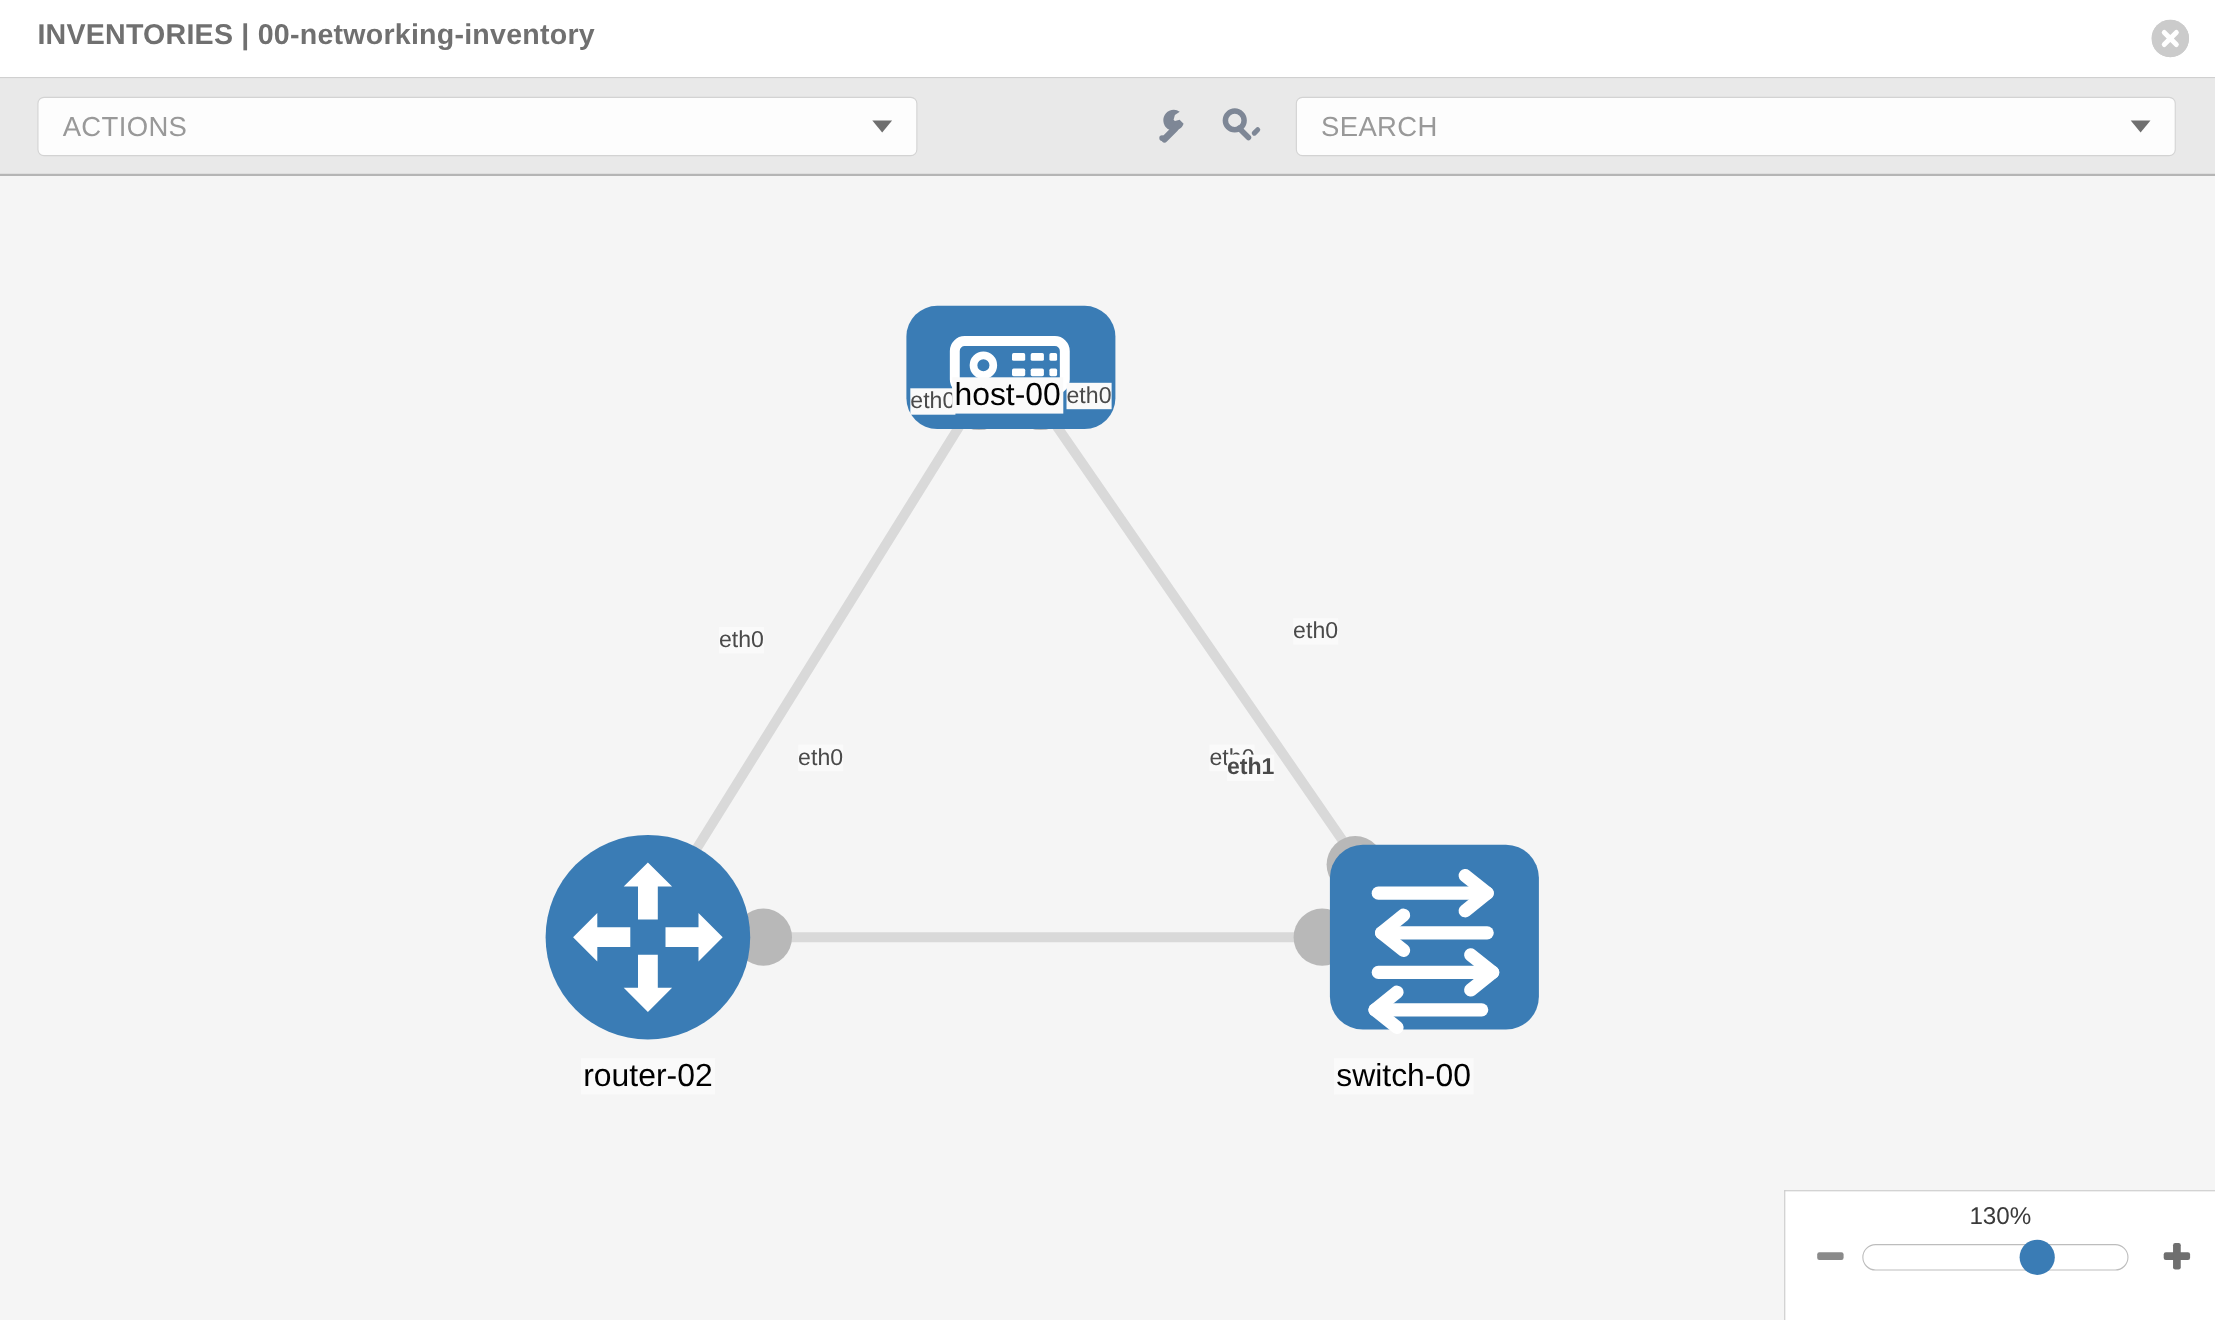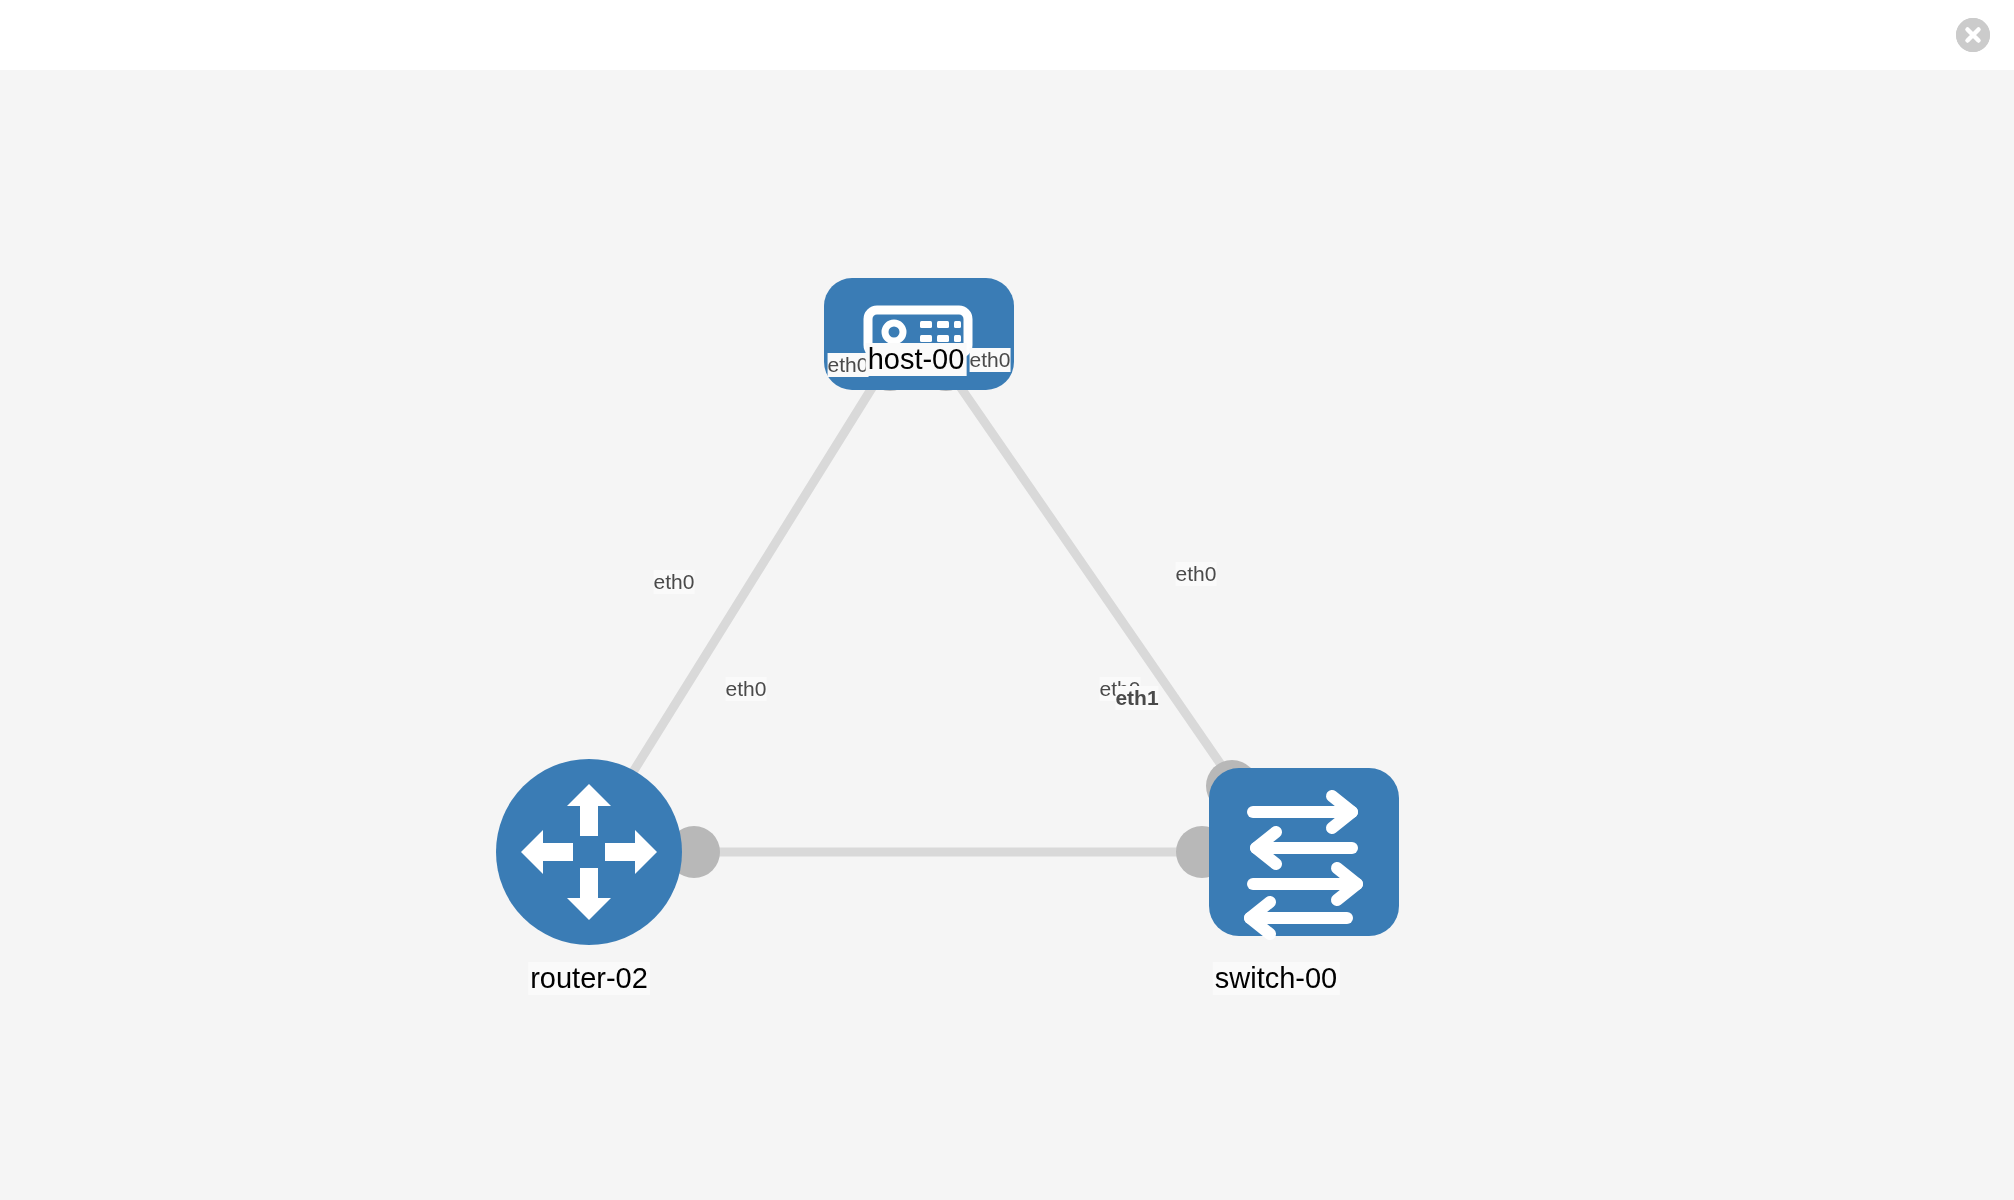--- a/index.html
+++ b/index.html
@@ -160,28 +160,57 @@
     transform: translateX(-50%);
     cursor: grab;
   }
 </style>
 </head>
 <body>
 
 <div id="app">
 
   <div class="header">
+    <div class="header-title">INVENTORIES | 00-networking-inventory</div>
     <div class="close-btn">
       <svg width="34" height="34" viewBox="0 0 34 34" aria-hidden="true">
         <circle cx="17" cy="17" r="17" fill="#cbcbcb"></circle>
         <path d="M11.5 11.5 L22.5 22.5 M22.5 11.5 L11.5 22.5" stroke="#ffffff" stroke-width="4.5" stroke-linecap="round"></path>
       </svg>
     </div>
   </div>
 
+  <div class="toolbar">
+
+    <div class="actions-select">
+      <span class="label">ACTIONS</span>
+      <span class="caret"></span>
+    </div>
+
+    <div class="tool-icon wrench">
+      <svg width="40" height="40" viewBox="0 0 40 40" aria-hidden="true">
+        <path d="M29.5 7.5 a9.5 9.5 0 1 0 3.5 11 l-3.6 -3.6 -4.3 1.2 -1.2 -1.2 1.2 -4.3 z" fill="#7e8796" transform="translate(-3,-1)"></path>
+        <rect x="7.5" y="23.5" width="20" height="6.2" rx="3.1" fill="#7e8796" transform="rotate(-45 17.5 26.6)"></rect>
+        <circle cx="10.5" cy="30.5" r="2.6" fill="#7e8796"></circle>
+      </svg>
+    </div>
+
+    <div class="tool-icon key">
+      <svg width="40" height="40" viewBox="0 0 40 40" aria-hidden="true">
+        <circle cx="14.5" cy="14.5" r="8.5" fill="none" stroke="#7e8796" stroke-width="5"></circle>
+        <rect x="18.5" y="18" width="17" height="5" rx="2.5" fill="#7e8796" transform="rotate(45 18.5 18)"></rect>
+        <rect x="29" y="26" width="9" height="4.6" rx="2.3" fill="#7e8796" transform="rotate(-45 29 26)"></rect>
+      </svg>
+    </div>
+
+    <div class="search-box">
+      <span class="label">SEARCH</span>
+      <span class="caret"></span>
+    </div>
+  </div>
 
   <div class="canvas">
 
     <svg class="topology" viewBox="0 0 2014 1040">
 
       <g stroke="#d9d9d9" stroke-width="9" stroke-linecap="round">
         <line x1="880" y1="215" x2="628" y2="620"></line>
       </g>
       <g stroke="#d9d9d9" stroke-width="9" stroke-linecap="round">
         <line x1="952" y1="215" x2="1235" y2="625"></line>
@@ -253,15 +282,35 @@
     <div class="edge-label" style="left:674px; top:410px;">eth0</div>
     <div class="edge-label" style="left:1196px; top:402px;">eth0</div>
     <div class="edge-label" style="left:746px; top:517px;">eth0</div>
     <div class="edge-label" style="left:1120px; top:517px;">eth0</div>
     <div class="edge-label" style="left:1137px; top:526px;font-weight:bold;">eth1</div>
 
     <div class="node-label" style="left:916px; top:183px;">host-00</div>
     <div class="node-label" style="left:589px; top:802px;">router-02</div>
     <div class="node-label" style="left:1276px; top:802px;">switch-00</div>
 
+    <div class="zoom-panel">
+      <div class="zoom-value">130%</div>
+
+      <div class="zoom-minus">
+        <svg width="30" height="30" viewBox="0 0 30 30" aria-hidden="true">
+          <rect x="3" y="11.5" width="24" height="7" rx="2" fill="#8a8a8a"></rect>
+        </svg>
+      </div>
+
+      <div class="zoom-track">
+        <div class="zoom-thumb" style="left:66%;"></div>
+      </div>
+
+      <div class="zoom-plus">
+        <svg width="30" height="30" viewBox="0 0 30 30" aria-hidden="true">
+          <rect x="3" y="11.5" width="24" height="7" rx="2" fill="#6f6f6f"></rect>
+          <rect x="11.5" y="3" width="7" height="24" rx="2" fill="#6f6f6f"></rect>
+        </svg>
+      </div>
+    </div>
 
   </div>
 </div>
 
 </body></html>

